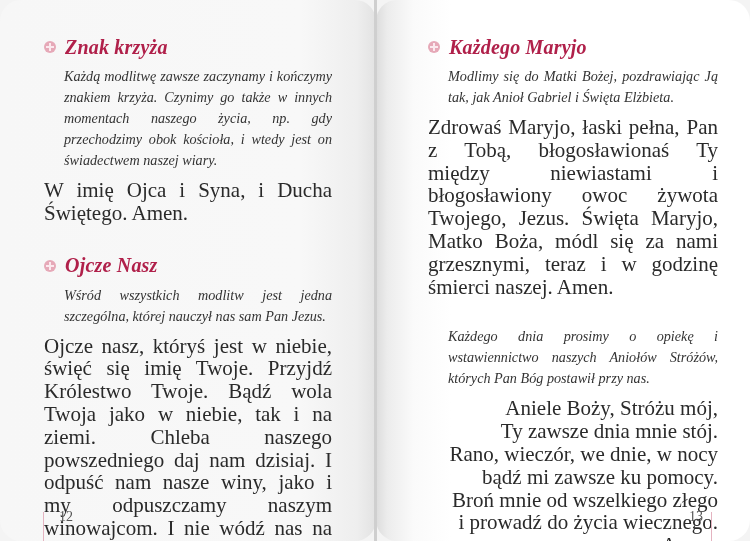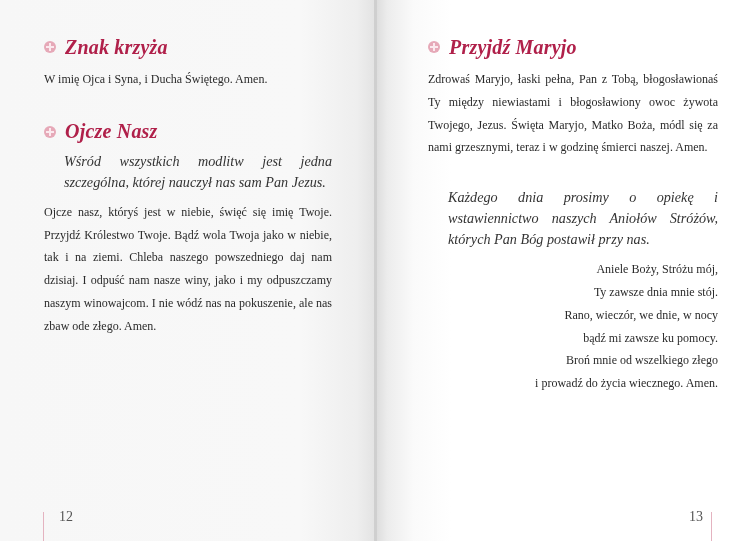--- a/index.html
+++ b/index.html
@@ -1,76 +1,78 @@
 <!DOCTYPE html>
 <html><head>
 <meta charset="utf-8">
 <style>
   html, body { margin:0; padding:0; }
   body { width:750px; height:541px; overflow:hidden; background:#f4f4f4; position:relative;
          font-family:"Liberation Serif","DejaVu Serif",serif; color:#2a2a2a; }
-  .page { position:absolute; top:0; height:541px; }
+  .page { position:absolute; top:0; height:541px;border-radius:21px; }
   .page-left { left:0; width:376px;
     background:linear-gradient(to right,#f7f7f7 0%,#f8f8f8 80%,#eeeeee 95%,#e2e2e2 100%); }
   .page-right { left:376px; width:374px;
     background:linear-gradient(to right,#dcdcdc 0%,#ececec 3%,#fafafa 10%,#ffffff 20%,#ffffff 100%); }
   .gutter { position:absolute; left:374px; top:0; width:3px; height:541px; background:#cfcfcf; }
   .content { position:absolute; top:34px; }
   .page-left .content { left:44px; width:288px; }
   .page-right .content { left:52px; width:290px; }
   .heading { display:flex; align-items:center; margin:0; height:26px; }
   .cross { width:12px; height:12px; border-radius:50%; background:#e6a9b8; position:relative; margin-right:9px; flex:none; }
   .cross::before, .cross::after { content:""; position:absolute; background:#fbe9ee; }
   .cross::before { left:5px; top:2px; width:2px; height:8px; }
   .cross::after { left:2px; top:5px; width:8px; height:2px; }
   .heading-text { font-style:italic; color:#b0204a; font-size:20px; letter-spacing:0.2px; }
   .intro { font-style:italic; font-size:14.2px; line-height:21px; margin:6px 0 0 20px; color:#333; text-align:justify; }
-  .prayer { font-size:12px; line-height:22.8px; margin:8px 0 0 0; color:#2a2a2a; text-align:justify; }
+  .prayer { font-size:21px; line-height:22.8px; margin:8px 0 0 0; color:#2a2a2a; text-align:justify; }
   .prayer.verse { text-align:right; }
   .verse-line { display:block; }
   .section + .section { margin-top:28px; }
   .page-number { position:absolute; top:509px; font-size:14px; color:#555; }
   .page-left .page-number { left:59px; }
   .page-right .page-number { left:313px;text-align:right; }
   .margin-rule { position:absolute; top:512px; width:1px; height:29px; background:#e4b3c0; }
   .page-left .margin-rule { left:43px; }
   .page-right .margin-rule { left:335px; }
 </style>
 </head>
 <body>
 
 <div class="page page-left">
   <div class="content">
     <div class="section">
       <h2 class="heading">
         <span class="cross"></span>
         <span class="heading-text">Znak krzyża</span>
       </h2>
+      <p class="intro">Każdą modlitwę zawsze zaczynamy i kończymy znakiem krzyża. Czynimy go także w innych momentach naszego życia, np. gdy przechodzimy obok kościoła, i wtedy jest on świadectwem naszej wiary.</p>
       <p class="prayer">W imię Ojca i Syna, i Ducha Świętego. Amen.</p>
     </div>
     <div class="section">
       <h2 class="heading">
         <span class="cross"></span>
         <span class="heading-text">Ojcze Nasz</span>
       </h2>
       <p class="intro">Wśród wszystkich modlitw jest jedna szczególna, której nauczył nas sam Pan Jezus.</p>
       <p class="prayer">Ojcze nasz, któryś jest w niebie, święć się imię Twoje. Przyjdź Królestwo Twoje. Bądź wola Twoja jako w niebie, tak i na ziemi. Chleba naszego powszedniego daj nam dzisiaj. I odpuść nam nasze winy, jako i my odpuszczamy naszym winowajcom. I nie wódź nas na pokuszenie, ale nas zbaw ode złego. Amen.</p>
     </div>
   </div>
   <div class="margin-rule"></div>
   <span class="page-number">12</span>
 </div>
 
 <div class="page page-right">
   <div class="content">
     <div class="section">
       <h2 class="heading">
         <span class="cross"></span>
-        <span class="heading-text">Przyjdź Maryjo</span>
+        <span class="heading-text">Każdego Maryjo</span>
       </h2>
+      <p class="intro">Modlimy się do Matki Bożej, pozdrawiając Ją tak, jak Anioł Gabriel i Święta Elżbieta.</p>
       <p class="prayer">Zdrowaś Maryjo, łaski pełna, Pan z Tobą, błogosławionaś Ty między niewiastami i błogosławiony owoc żywota Twojego, Jezus. Święta Maryjo, Matko Boża, módl się za nami grzesznymi, teraz i w godzinę śmierci naszej. Amen.</p>
     </div>
     <div class="section">
       <p class="intro">Każdego dnia prosimy o opiekę i wstawiennictwo naszych Aniołów Stróżów, których Pan Bóg postawił przy nas.</p>
       <p class="prayer verse">
         <span class="verse-line">Aniele Boży, Stróżu mój,</span>
         <span class="verse-line">Ty zawsze dnia mnie stój.</span>
         <span class="verse-line">Rano, wieczór, we dnie, w nocy</span>
         <span class="verse-line">bądź mi zawsze ku pomocy.</span>
         <span class="verse-line">Broń mnie od wszelkiego złego</span>

